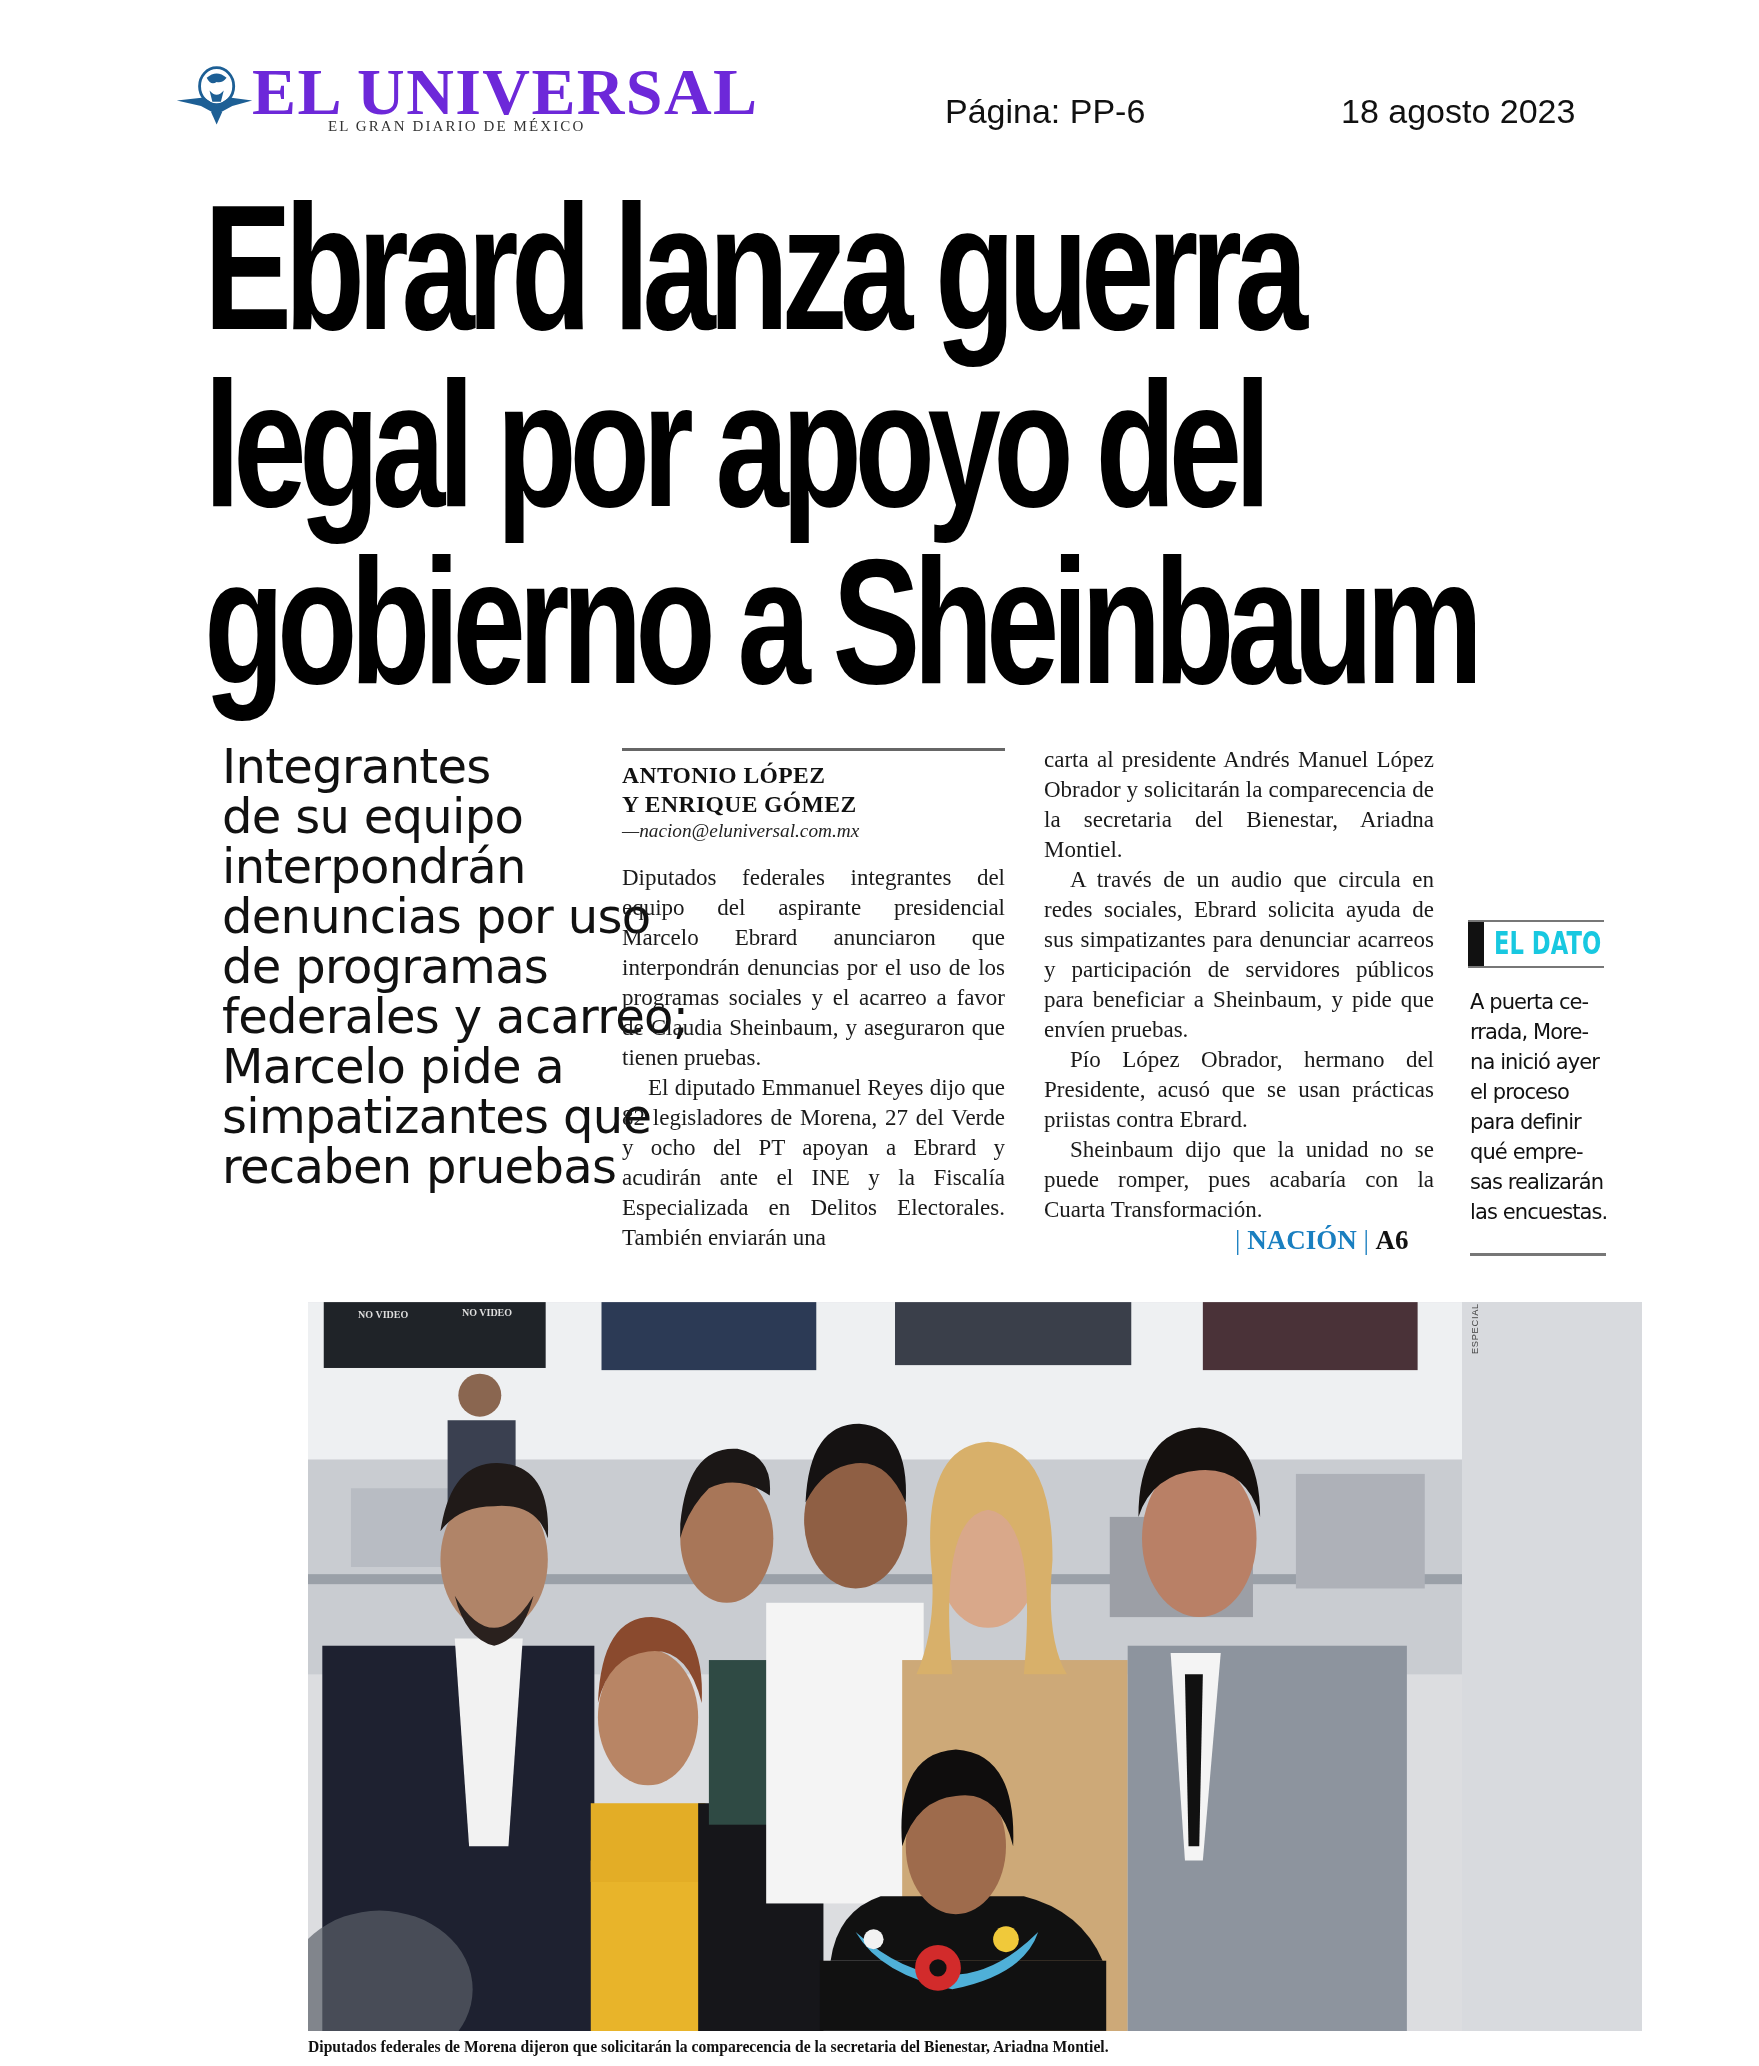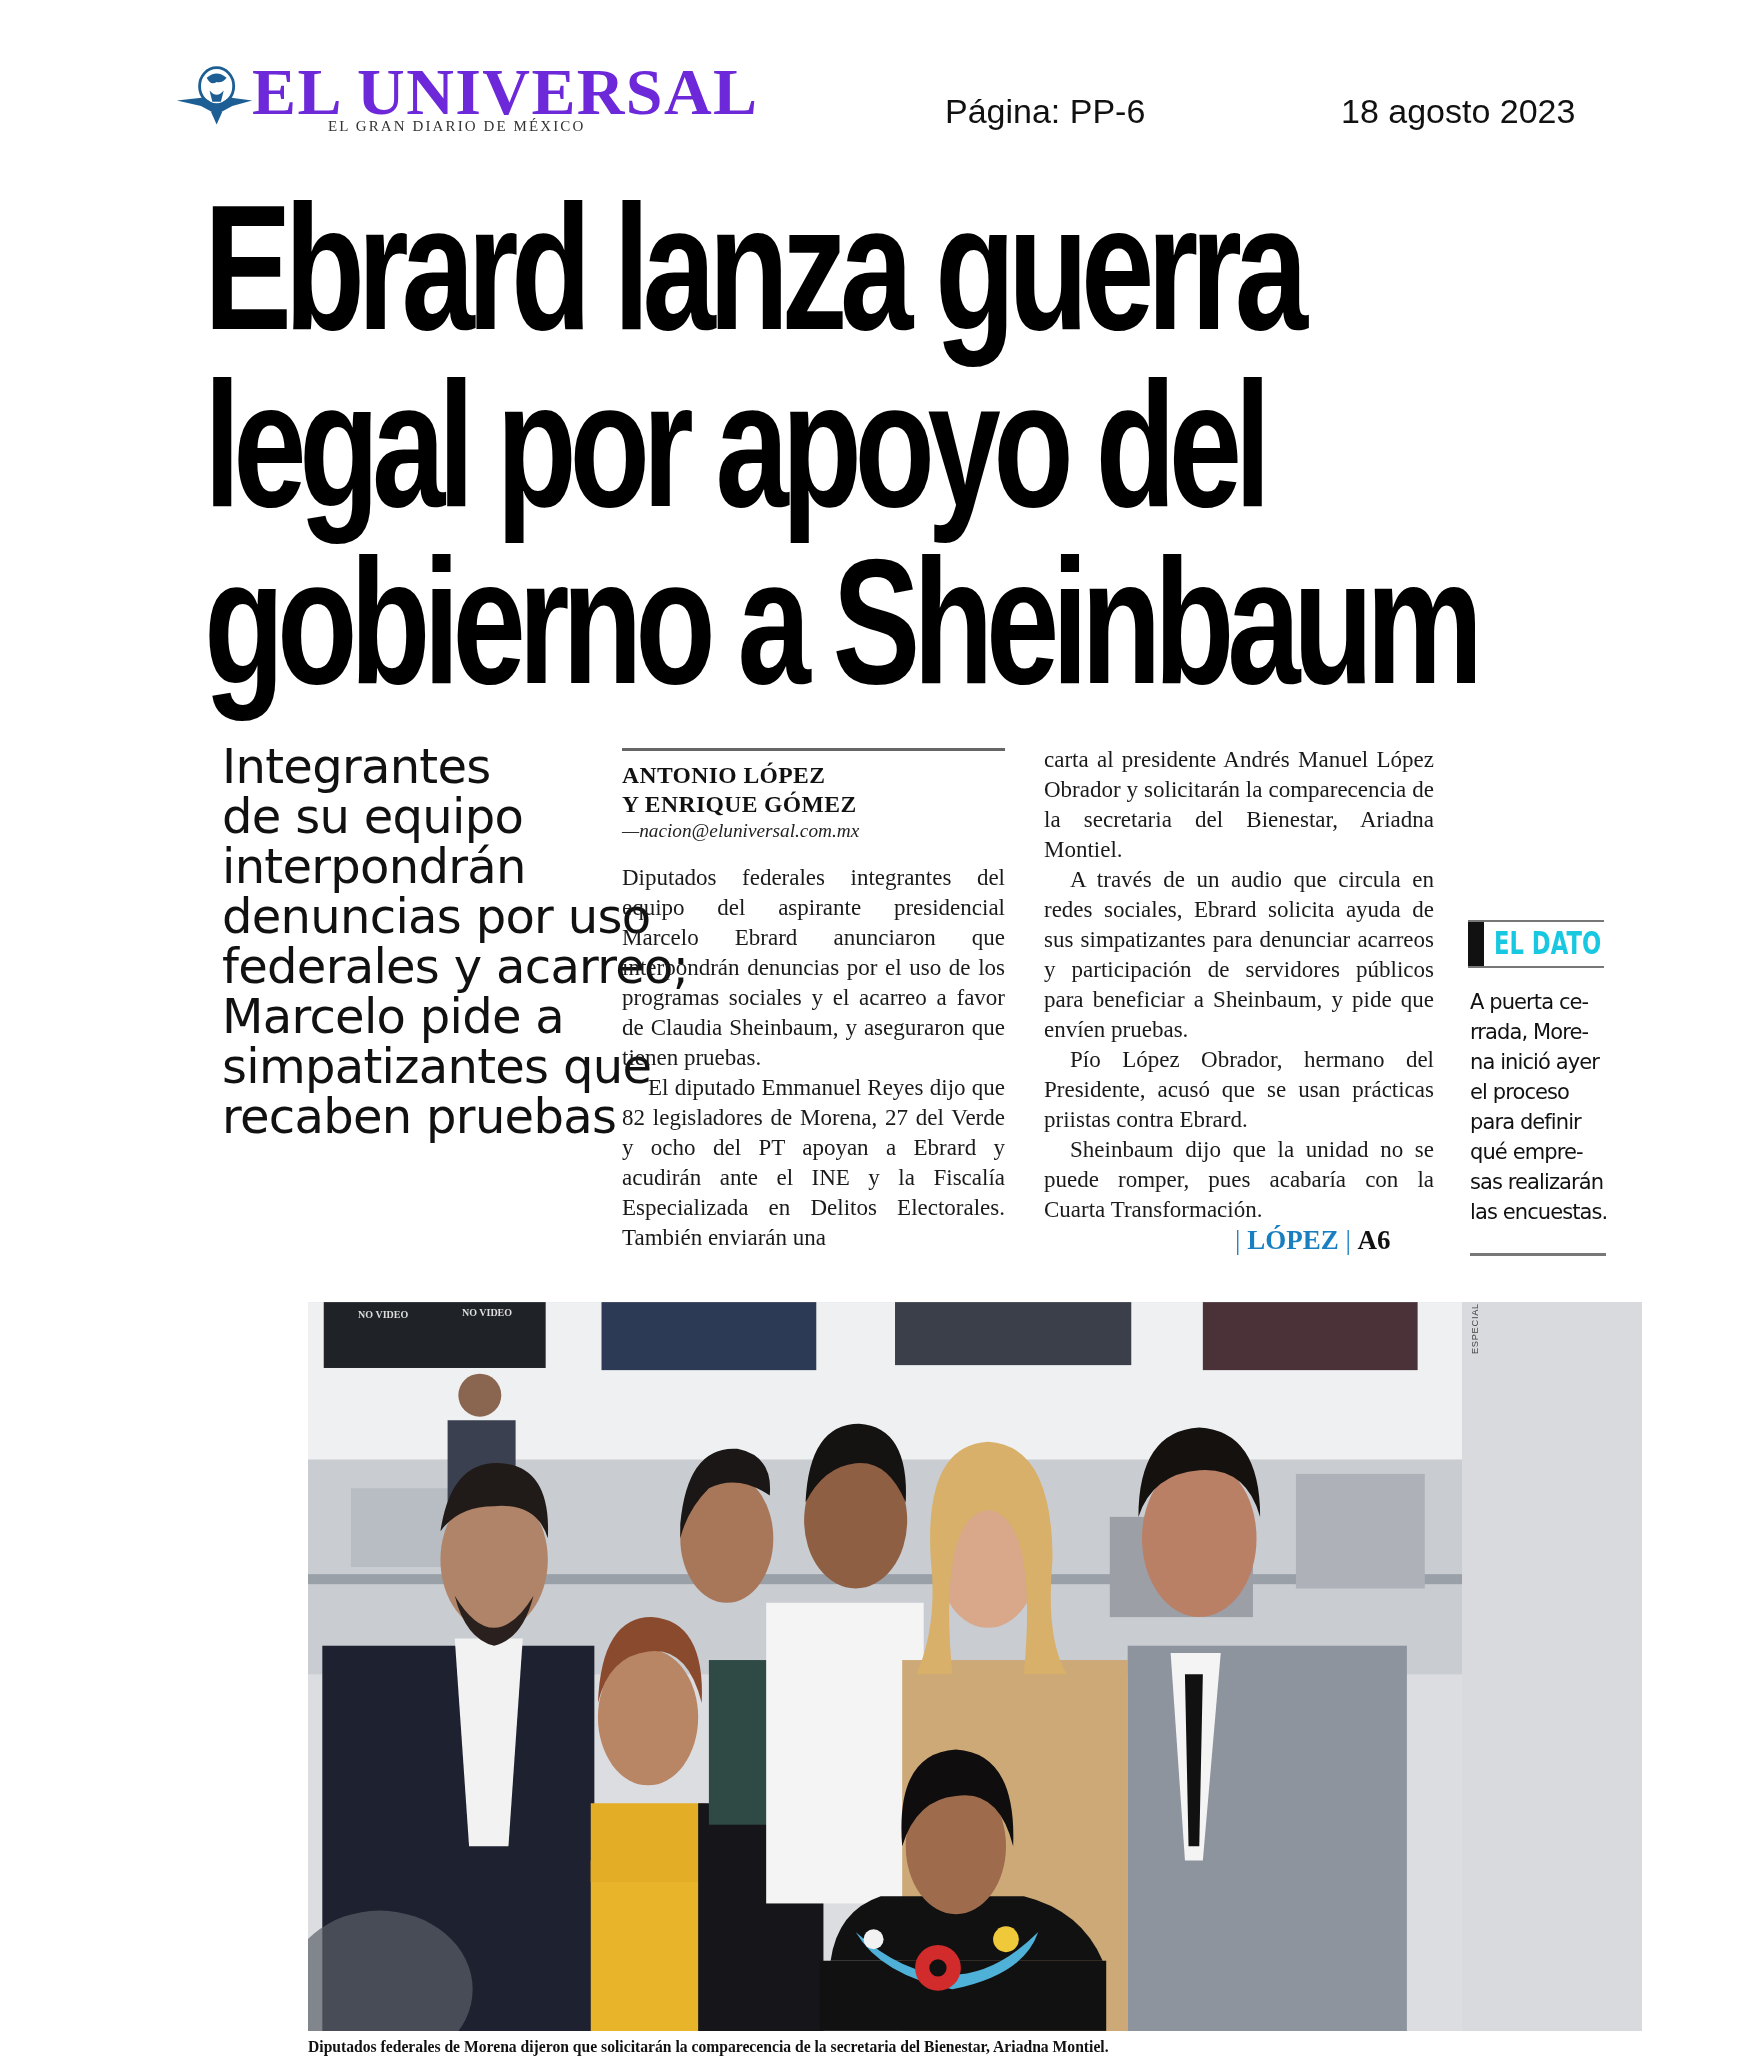--- a/index.html
+++ b/index.html
@@ -70,20 +70,21 @@
   <div>Ebrard lanza guerra</div>
   <div>legal por apoyo del</div>
   <div>gobierno a Sheinbaum</div>
 </h1>
 
 <div class="abs deck">
   <div>Integrantes</div>
   <div>de su equipo</div>
   <div>interpondrán</div>
   <div>denuncias por uso</div>
+  <div>de programas</div>
   <div>federales y acarreo;</div>
   <div>Marcelo pide a</div>
   <div>simpatizantes que</div>
   <div>recaben pruebas</div>
 </div>
 
 <div class="abs col-rule"></div>
 <div class="abs byline">
   <div>ANTONIO LÓPEZ</div>
   <div>Y ENRIQUE GÓMEZ</div>
@@ -96,21 +97,21 @@
 </div>
 
 <div class="abs col col3">
   <p>carta al presidente Andrés Manuel López Obrador y solicitarán la comparecencia de la secretaria del Bienestar, Ariadna Montiel.</p>
   <p class="indent">A través de un audio que circula en redes sociales, Ebrard solicita ayuda de sus simpatizantes para denunciar acarreos y participación de servidores públicos para beneficiar a Sheinbaum, y pide que envíen pruebas.</p>
   <p class="indent">Pío López Obrador, hermano del Presidente, acusó que se usan prácticas priistas contra Ebrard.</p>
   <p class="indent">Sheinbaum dijo que la unidad no se puede romper, pues acabaría con la Cuarta Transformación.</p>
 </div>
 
 <div class="abs section-tag">
-  <span class="bar">| </span><span class="sec">LÓPEZ</span><span class="bar"> | </span><span class="pg">A6</span>
+  <span class="bar">| </span><span class="sec">NACIÓN</span><span class="bar"> | </span><span class="pg">A6</span>
 </div>
 
 <div class="abs dato-box">
   <div class="abs dato-bar"></div>
   <div class="abs dato-title">EL DATO</div>
 </div>
 <div class="abs dato-text">
   <div>A puerta ce-</div>
   <div>rrada, More-</div>
   <div>na inició ayer</div>

